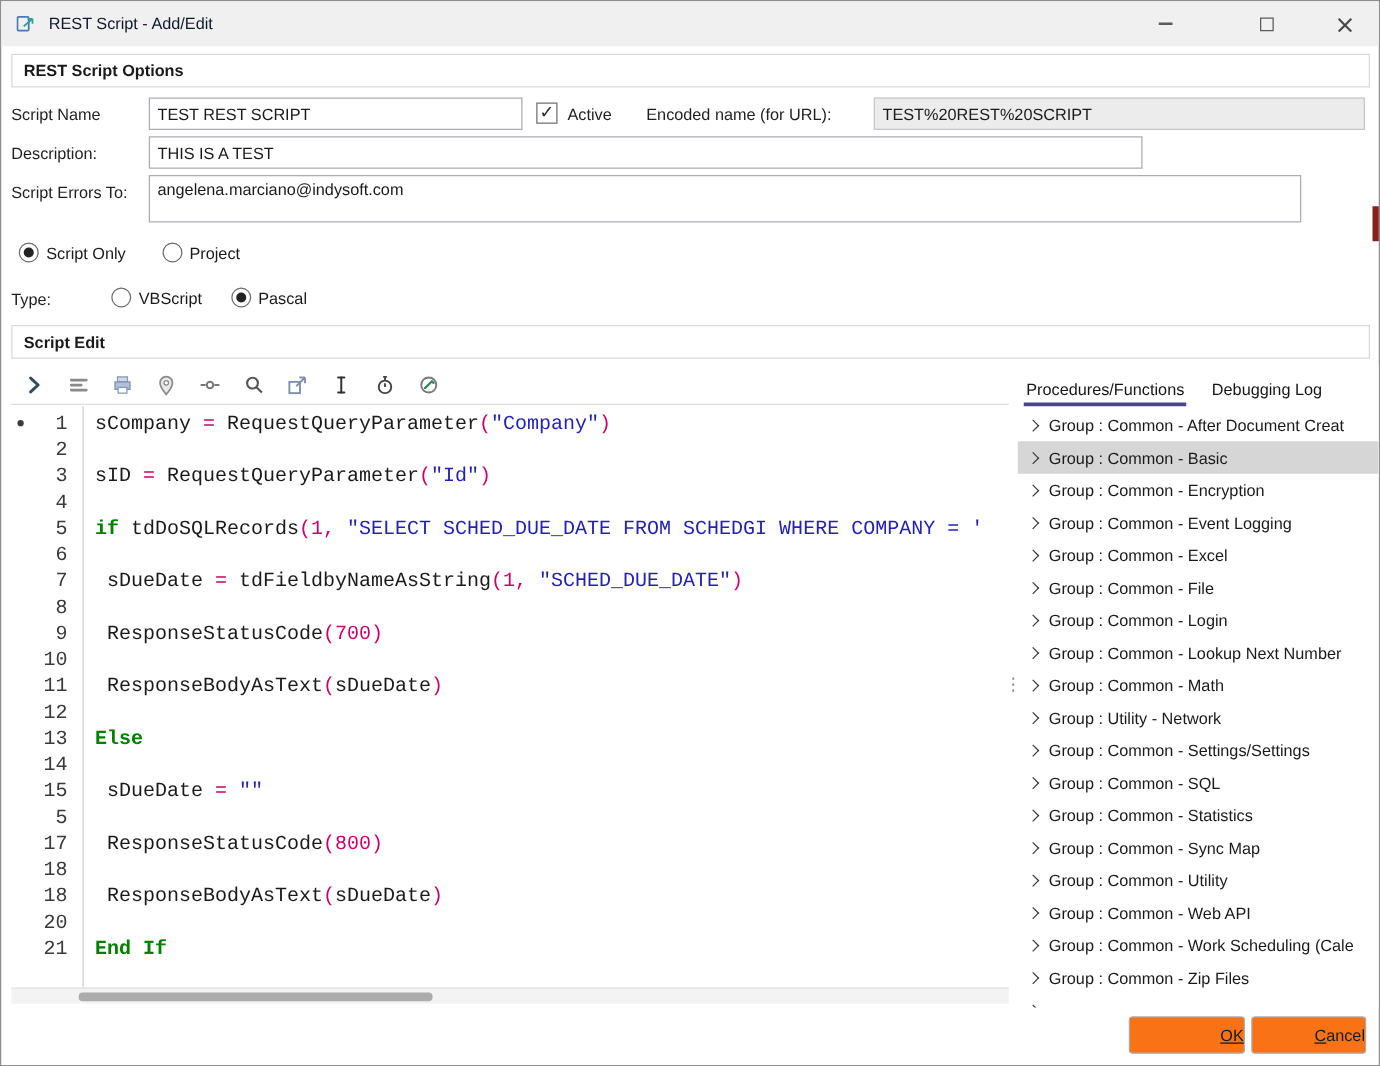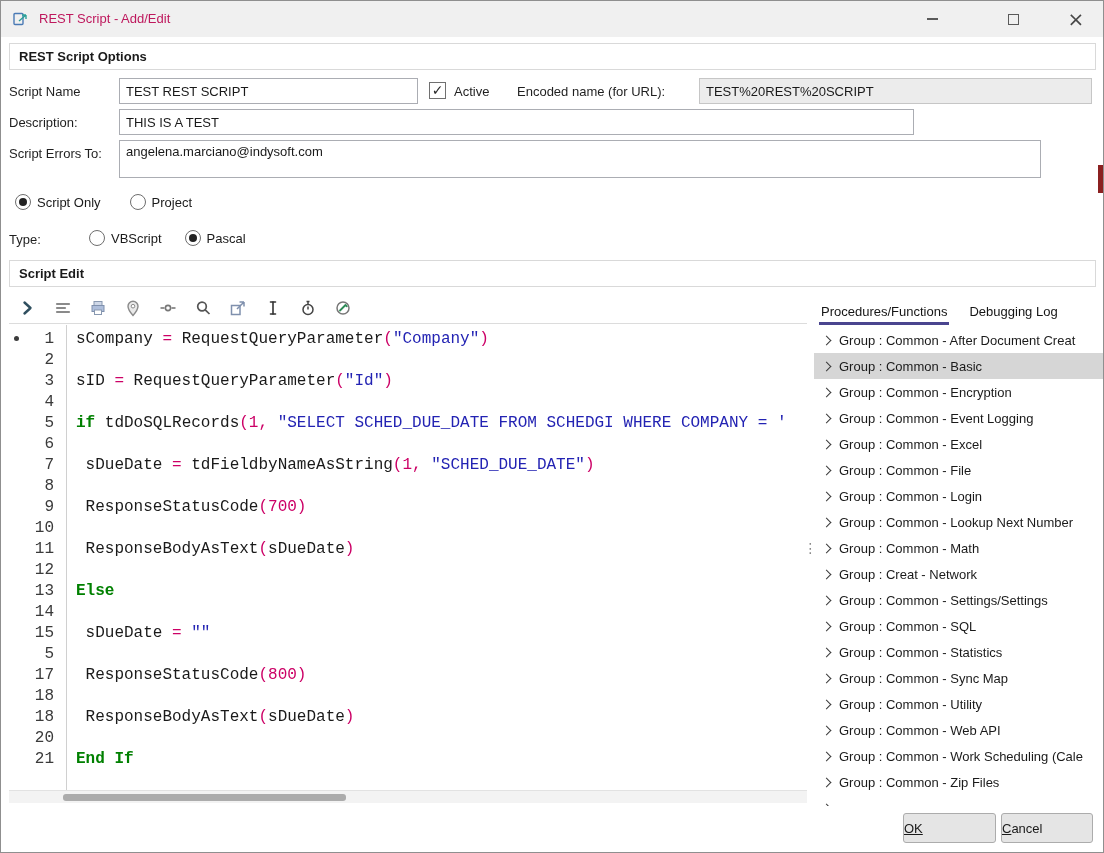--- a/index.html
+++ b/index.html
@@ -3,21 +3,21 @@
 <meta charset="utf-8">
 <style>
   *{box-sizing:border-box;margin:0;padding:0}
   html,body{background:#cfcfcf}
   body{font-family:"Liberation Sans",sans-serif;font-size:13px;color:#1a1a1a}
   .window{position:relative;width:1104px;height:853px;background:#fff;border:1px solid #8f8f8f;overflow:hidden}
 
   
   .titlebar{position:absolute;left:0;top:0;width:100%;height:36px;background:#f0f0f0}
   .app-icon{position:absolute;left:12px;top:10px;width:16px;height:16px}
-  .title-text{position:absolute;left:38px;top:10px;color:#be185d;font-size:13px}
+  .title-text{position:absolute;left:38px;top:10px;color:#0f172a;font-size:13px}
   .ctrl{position:absolute;top:6px;width:26px;height:24px;display:flex;align-items:center;justify-content:center}
   .min-glyph{display:block;width:11px;height:2px;background:#5a5a5a}
   .max-glyph{display:block;width:11px;height:11px;border:1px solid #5a5a5a}
   .close-glyph{font-family:"DejaVu Sans",sans-serif;font-size:20px;line-height:1;color:#474747}
 
   
   .group-header{position:absolute;left:8px;width:1087px;height:27px;border:1px solid #d9d9d9;display:flex;align-items:center;padding-left:9px;font-weight:bold;background:#fff}
 
   .form-label{position:absolute;color:#1f1f1f;line-height:16px;white-space:nowrap}
   .txt{position:absolute;height:26px;border:1px solid #abadb3;padding:0 6px;font:13px "Liberation Sans",sans-serif;color:#1a1a1a;background:#fff}
@@ -54,21 +54,21 @@
   
   .panel{position:absolute;left:813px;top:291px;width:289px;height:514px;background:#fff}
   .tabs{position:absolute;top:0;left:5px;right:0;height:33px;display:flex;gap:18px;align-items:flex-end}
   .tab{padding:0 2px 6px;color:#151515;white-space:nowrap}
   .tab.active{border-bottom:3px solid var(--tab-underline,#4a458f);padding-bottom:3px}
   .group-list{position:absolute;top:35px;left:0;right:0;bottom:0;overflow:hidden}
   .group-row{height:26px;display:flex;align-items:center;padding-left:7px;white-space:nowrap;overflow:hidden}
   .group-row.selected{background:var(--selected-row-bg,#d6d6d6)}
   .chev{width:7px;height:7px;border-top:1.7px solid #3a3a3a;border-right:1.7px solid #3a3a3a;transform:rotate(45deg);flex:0 0 auto;margin:0 9px 0 2px}
 
-  .btn{position:absolute;top:812px;height:30px;background:#e5e5e5;border:1px solid #acacac;border-radius:3px;font:13px "Liberation Sans",sans-serif;color:#1a1a1a;display:flex;align-items:center;justify-content:flex-start;cursor:default}
+  .btn{position:absolute;top:812px;height:30px;background:#f97316;border:1px solid #acacac;border-radius:3px;font:13px "Liberation Sans",sans-serif;color:#1a1a1a;display:flex;align-items:center;justify-content:flex-end;cursor:default}
   #ok-button{left:902px;width:93px}
   #cancel-button{left:1000px;width:92px}
   .u{text-decoration:underline}
 </style>
 </head>
 <body>
 
 <div class="window">
 
   <div class="titlebar">
@@ -291,21 +291,21 @@
         <div class="group-row">
           <span class="chev"></span>
           <span>Group :  Common - Lookup Next Number</span>
         </div>
         <div class="group-row">
           <span class="chev"></span>
           <span>Group :  Common - Math</span>
         </div>
         <div class="group-row">
           <span class="chev"></span>
-          <span>Group :  Creat - Network</span>
+          <span>Group :  Utility - Network</span>
         </div>
         <div class="group-row">
           <span class="chev"></span>
           <span>Group :  Common - Settings/Settings</span>
         </div>
         <div class="group-row">
           <span class="chev"></span>
           <span>Group :  Common - SQL</span>
         </div>
         <div class="group-row">

